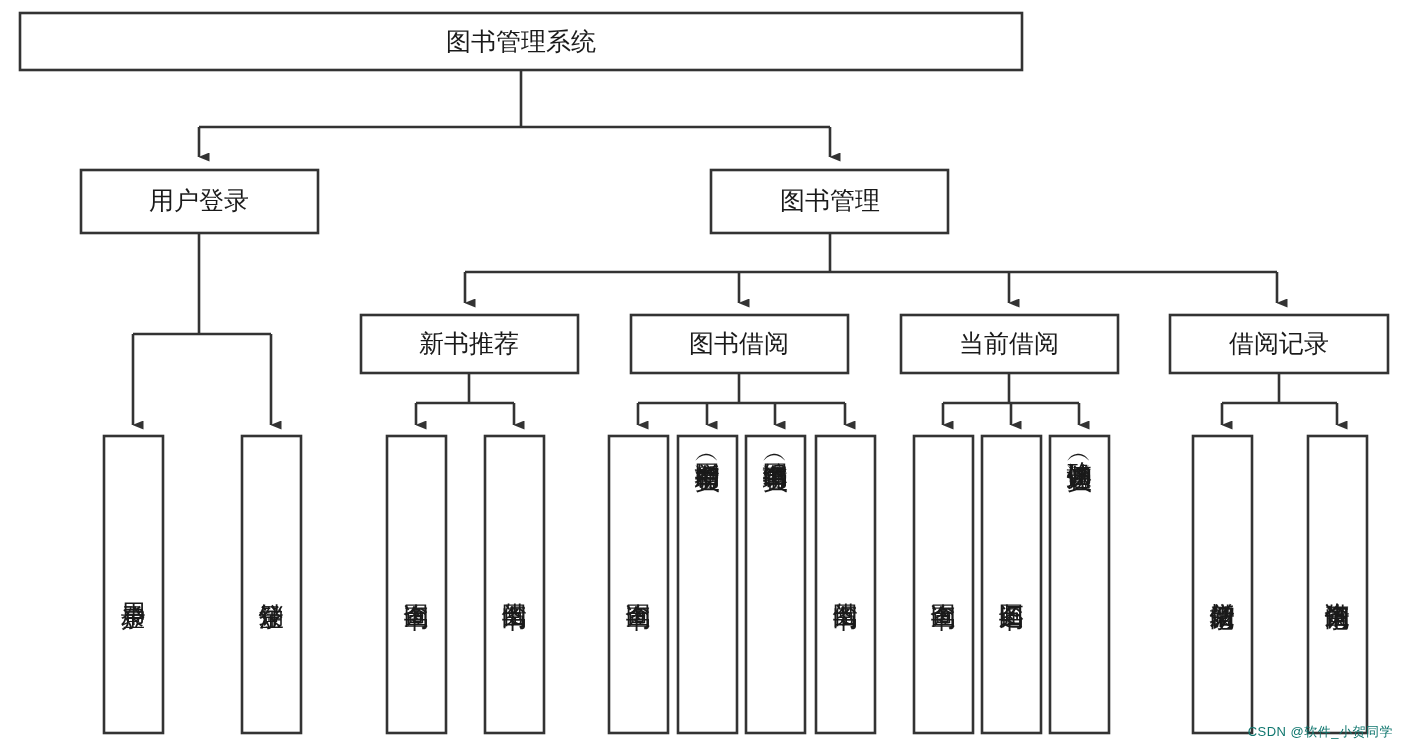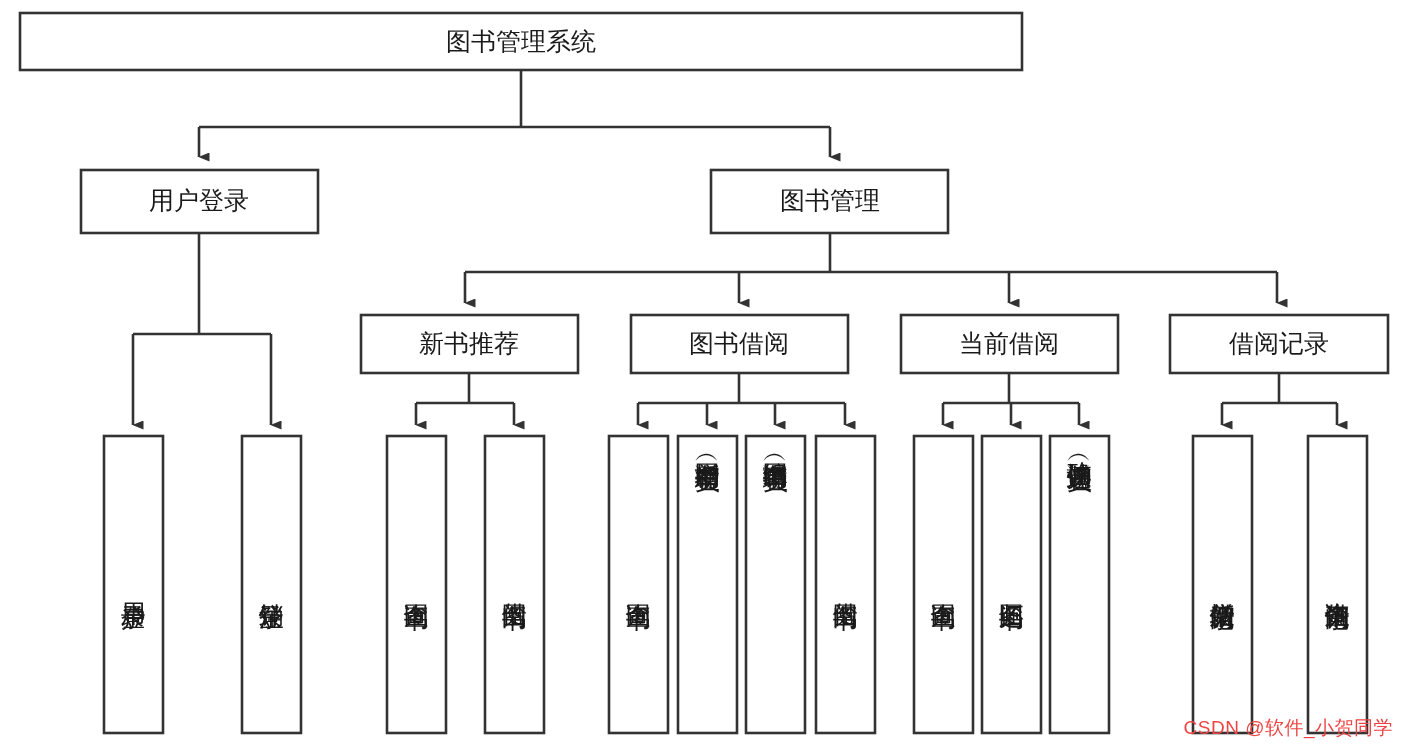--- a/index.html
+++ b/index.html
@@ -42,22 +42,22 @@
     font-size: 25px;
     fill: #1a1a1a;
     text-anchor: middle;
     dominant-baseline: middle;
   }
   .watermark {
     position: absolute;
     right: 12px;
     bottom: 6px;
     font-family: "Liberation Sans", "DejaVu Sans", sans-serif;
-    font-size: 19px;
-    color: #ef4444;
+    font-size: 13px;
+    color: #0f766e;
     letter-spacing: 0.5px;
     white-space: nowrap;
     user-select: none;
   }
 </style>
 </head>
 <body>
 
 <div id="diagram-root">
 

